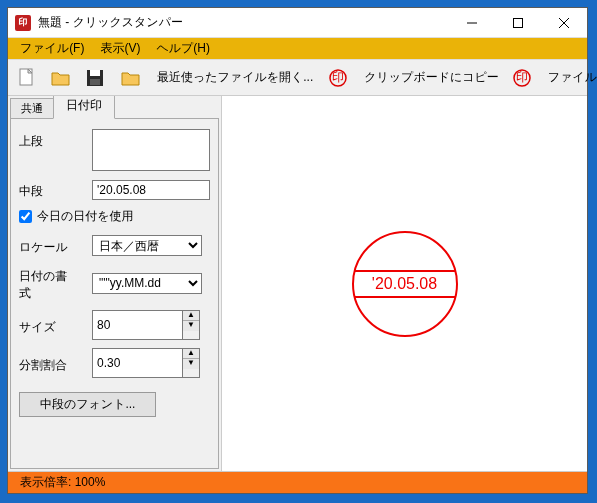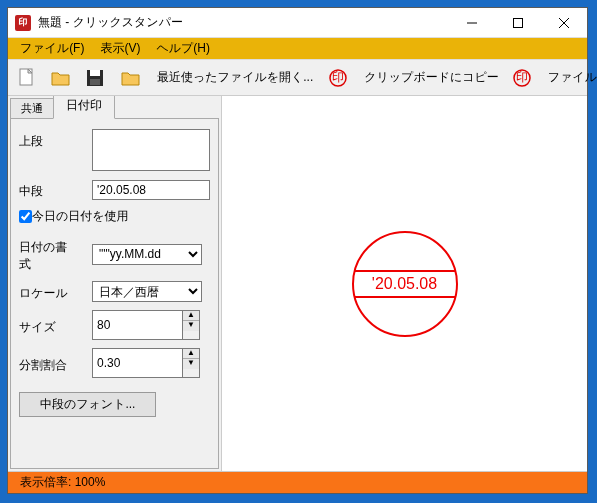--- a/index.html
+++ b/index.html
@@ -23,21 +23,21 @@
 .tab.active{background:#f0f0f0;z-index:2;border-bottom:1px solid #f0f0f0;margin-bottom:-1px;padding-bottom:4px}
 .tab.inactive{background:#e8e8e8;font-size:11px;padding:2px 10px}
 .tab-content{border:1px solid #aaa;margin:0 2px 2px 2px;flex:1;padding:10px 8px;position:relative;background:#f0f0f0}
 .row{display:flex;align-items:flex-start;margin-bottom:8px;gap:17px}
 .row-label{width:56px;padding-top:4px;color:#000}
 .ta{border:1px solid #7a7a7a;background:#fff;padding:2px 4px;resize:none;font-family:inherit}
 .ta-top{width:118px;height:42px}
 .ta-bot{width:118px;height:42px}
 .txt{border:1px solid #7a7a7a;background:#fff;padding:2px 4px;height:20px}
 .txt-mid{width:118px}
-.chk{display:flex;align-items:center;margin-bottom:10px}
+.chk{display:flex;align-items:center;gap:5px;margin-bottom:10px}
 .sel{border:1px solid #7a7a7a;background:#fff;height:21px;padding:1px 2px}
 .sel-fmt{width:110px}
 .sel-loc{width:110px}
 .num{display:flex}
 .num input{width:90px;border:1px solid #7a7a7a;border-right:none;padding:14px 4px;height:21px}
 .spinners{display:flex;flex-direction:column;border:1px solid #7a7a7a;width:18px}
 .spin{height:10px;background:#e8e8e8;text-align:center;line-height:8px;font-size:8px;border-bottom:1px solid #aaa}
 .spin:last-child{border-bottom:none}
 .btn{border:1px solid #999;background:#e1e1e1;padding:3px 20px;margin-top:6px}
 .preview{flex:1;background:#fff;border-left:1px solid #ccc;display:flex;align-items:center;justify-content:center;position:relative}
@@ -139,30 +139,30 @@
           <input class="txt txt-mid" value="'20.05.08" style="">
         </div>
 
 
         <label class="chk">
           <input type="checkbox" checked="" style="">
           <span>今日の日付を使用</span>
         </label>
 
         <div class="row" style="align-items:center">
+          <div class="row-label">ロケール</div>
+          <select class="sel sel-loc">
+            <option>日本／西暦</option>
+          </select>
+        </div>
+
+        <div class="row" style="align-items:center">
           <div class="row-label">日付の書式</div>
           <select class="sel sel-fmt">
             <option>"'"yy.MM.dd</option>
-          </select>
-        </div>
-
-        <div class="row" style="align-items:center">
-          <div class="row-label">ロケール</div>
-          <select class="sel sel-loc">
-            <option>日本／西暦</option>
           </select>
         </div>
 
         <div class="row" style="align-items:center">
           <div class="row-label">サイズ</div>
           <div class="num">
             <input value="80" style="">
             <div class="spinners">
                 <div class="spin">▲</div>
                 <div class="spin">▼</div>

